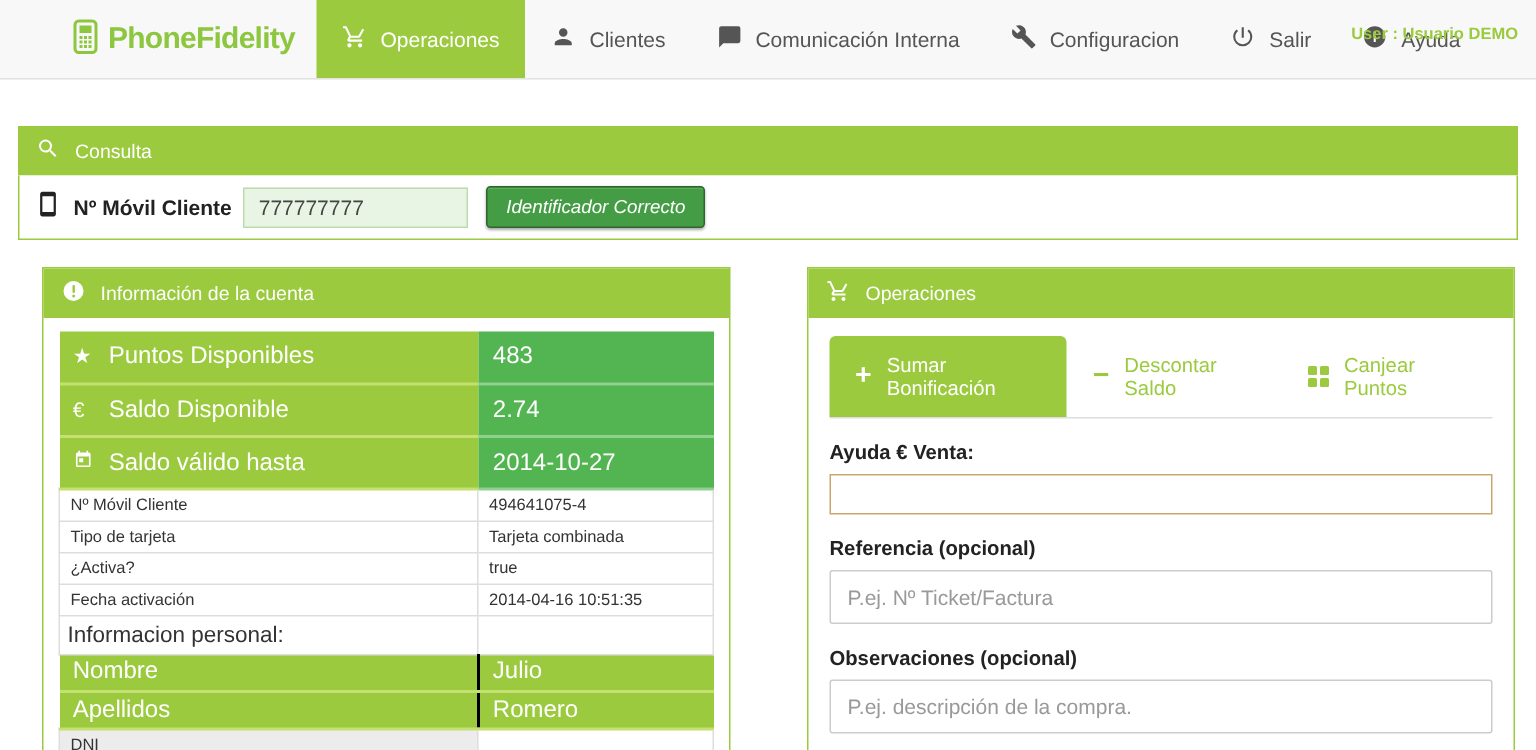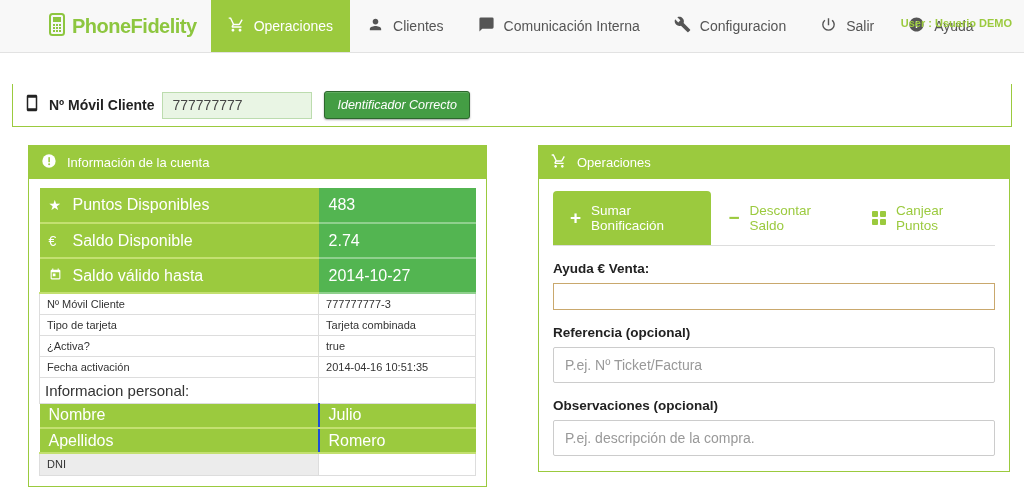--- a/index.html
+++ b/index.html
@@ -52,21 +52,21 @@
     border-bottom:2px solid #c3e070; }
   tr.hl td.val { background:#53b551; padding-left:10px; width:36%;
     border-bottom:2px solid #8fd08d; }
   .cell-icon { display:inline-block; width:24px; font-size:14px; }
   tr.detail td { font-size:11px; color:#333; height:21px; border:1px solid #ddd;
     padding-left:7px; background:#fff; }
   tr.section td { font-size:15px; color:#333; height:26px; border:1px solid #ddd;
     padding-left:5px; background:#fff; }
   tr.personal td { background:#9bca3e; color:#fff; font-size:16px; height:25px;
     padding-left:9px; border-bottom:2px solid #c3e070; }
-  tr.personal td.val { border-left:2px solid #1d4ed8; width:36%; }
+  tr.personal td.val { border-left:2px solid #000000; width:36%; }
   tr.dni td { font-size:11px; color:#333; height:22px; border:1px solid #ddd;
     padding-left:7px; }
   tr.dni td.lbl { background:#ececec; }
   tr.dni td.val { background:#fff; width:36%; }
 
   
   .panel-right-body { padding:12px 14px 15px 14px; }
   .tabs { display:flex; align-items:stretch; border-bottom:1px solid #ddd; }
   .tab { display:flex; align-items:center; gap:10px; padding:12px 17px;
     font-size:13.5px; color:#9bca3e; cursor:pointer; }
@@ -143,20 +143,26 @@
       <span><svg viewBox="0 0 24 24">
             <path d="M12 2C6.48 2 2 6.48 2 12s4.48 10 10 10 10-4.48 10-10S17.52 2 12 2zm1 15h-2v-6h2v6zm0-8h-2V7h2v2z"></path>
           </svg></span>
       <span>Ayuda</span>
     </div>
   </div>
   <span class="user-label">User : Usuario DEMO</span>
 </div>
 
 <div class="consulta">
+  <div class="panel-header">
+    <span><svg viewBox="0 0 24 24">
+          <path d="M15.5 14h-.79l-.28-.27A6.47 6.47 0 0 0 16 9.5 6.5 6.5 0 1 0 9.5 16c1.61 0 3.09-.59 4.23-1.57l.27.28v.79l5 4.99L20.49 19l-4.99-5zm-6 0C7 14 5 12 5 9.5S7 5 9.5 5 14 7 14 9.5 12 14 9.5 14z"></path>
+        </svg></span>
+    <span>Consulta</span>
+  </div>
   <div class="consulta-body">
     <span><svg viewBox="0 0 24 24">
           <path d="M17 1.01L7 1c-1.1 0-2 .9-2 2v18c0 1.1.9 2 2 2h10c1.1 0 2-.9 2-2V3c0-1.1-.9-1.99-2-1.99zM17 19H7V5h10v14z"></path>
         </svg></span>
     <span class="consulta-label">Nº Móvil Cliente</span>
     <input class="consulta-input" type="text" value="777777777" style="">
     <button class="consulta-btn">Identificador Correcto</button>
   </div>
 </div>
 
@@ -187,21 +193,21 @@
         <tr class="hl">
           <td class="lbl"><span class="cell-icon">
             <svg width="13" height="13" viewBox="0 0 24 24" fill="#fff">
                     <path d="M19 3h-1V1h-2v2H8V1H6v2H5c-1.11 0-1.99.9-1.99 2L3 19c0 1.1.89 2 2 2h14c1.1 0 2-.9 2-2V5c0-1.1-.9-2-2-2zm0 16H5V8h14v11zM7 10h5v5H7z"></path>
                   </svg>
           </span><span>Saldo válido hasta</span></td>
           <td class="val">2014-10-27</td>
         </tr>
         <tr class="detail">
           <td>Nº Móvil Cliente</td>
-          <td>777777777-3</td>
+          <td>494641075-4</td>
         </tr>
         <tr class="detail">
           <td>Tipo de tarjeta</td>
           <td>Tarjeta combinada</td>
         </tr>
         <tr class="detail">
           <td>¿Activa?</td>
           <td>true</td>
         </tr>
         <tr class="detail">

